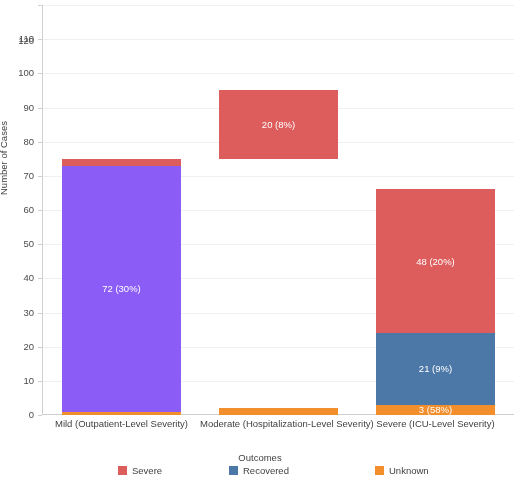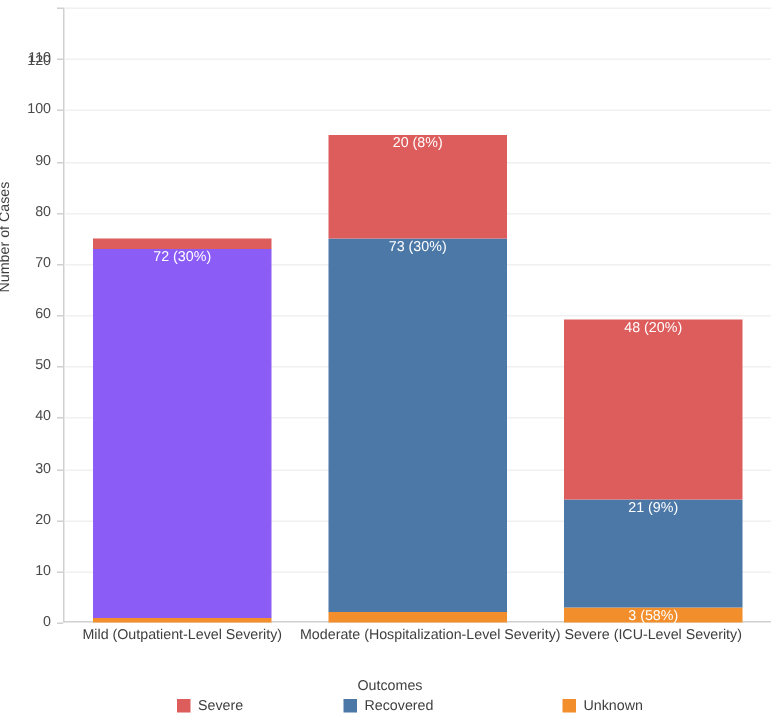--- a/index.html
+++ b/index.html
@@ -57,20 +57,21 @@
     left:43px; top:5px; width:471px; height:410px;
   }
   .bar-group{
     position:absolute;
     bottom:0;
   }
   .seg{
     position:absolute;
     left:0;right:0;
     display:flex;
+    align-items:center;
     justify-content:center;
   }
   .seg-label{
     font-size:9.5px;
     color:#ffffff;
     white-space:nowrap;
     pointer-events:none;
   }
 
   
@@ -174,35 +175,32 @@
   <div class="bars-layer" id="bars-layer">
       <div class="bar-group" style="left: 18.84px; width: 119.32px; height: 256.25px;">
         <div class="seg" style="background: rgb(242, 142, 43); height: 3.41667px; bottom: 0px;"></div>
         <div class="seg" style="background: #8b5cf6; height: 246px; bottom: 3.41667px;">
           <span class="seg-label">72 (30%)</span>
         </div>
         <div class="seg" style="background: rgb(221, 92, 92); height: 6.83333px; bottom: 249.417px;"></div>
       </div>
       <div class="bar-group" style="left: 175.84px; width: 119.32px; height: 324.583px;">
         <div class="seg" style="background: rgb(242, 142, 43); height: 6.83333px; bottom: 0px;"></div>
-        <div class="seg" style="background: rgb(76, 120, 168); height: 249.417px; bottom: 6.83333px;">
-          <span class="seg-label">73 (30%)</span>
-        </div>
         <div class="seg" style="background: rgb(221, 92, 92); height: 68.3333px; bottom: 256.25px;">
           <span class="seg-label">20 (8%)</span>
         </div>
       </div>
       <div class="bar-group" style="left: 332.84px; width: 119.32px; height: 246px;">
         <div class="seg" style="background: rgb(242, 142, 43); height: 10.25px; bottom: 0px;">
           <span class="seg-label">3 (58%)</span>
         </div>
         <div class="seg" style="background: rgb(76, 120, 168); height: 71.75px; bottom: 10.25px;">
           <span class="seg-label">21 (9%)</span>
         </div>
-        <div class="seg" style="background: rgb(221, 92, 92); height: 120px; bottom: 82px;">
+        <div class="seg" style="background: rgb(221, 92, 92); height: 144px; bottom: 82px;">
           <span class="seg-label">48 (20%)</span>
         </div>
       </div>
     </div>
 
   <div class="xlabels" id="xlabels">
       <div class="xlabel" style="left: 0px; width: 157px;">Mild (Outpatient-Level Severity)</div>
       <div class="xlabel" style="left: 157px; width: 157px;">Moderate (Hospitalization-Level Severity)</div>
       <div class="xlabel" style="left: 314px; width: 157px;">Severe (ICU-Level Severity)</div>
     </div>

